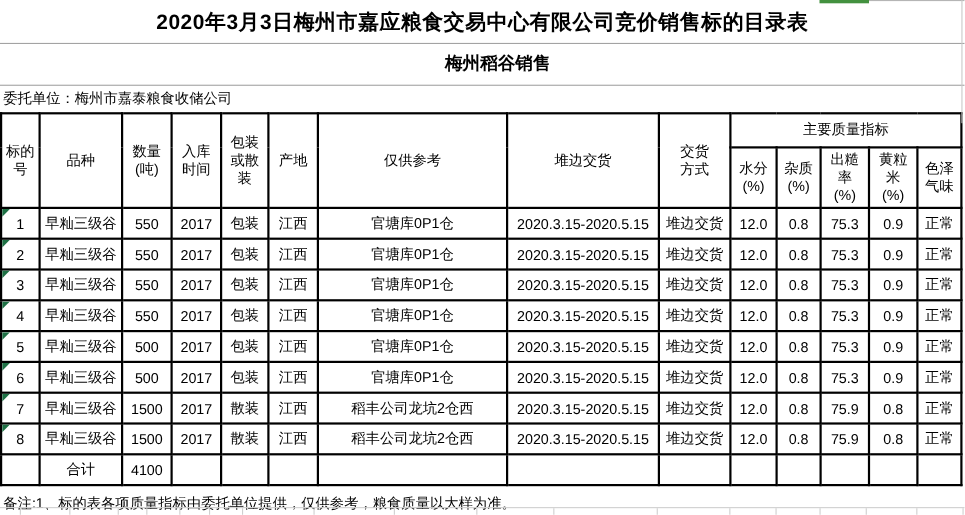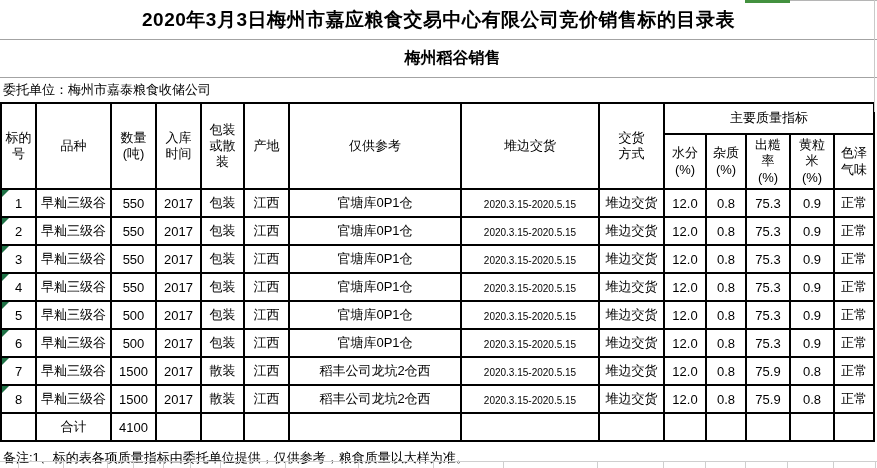--- a/index.html
+++ b/index.html
@@ -36,21 +36,21 @@
   thead th{font-size:13px;line-height:1.25;white-space:pre-line;}
   tr.group-row{height:31px;}
   tr.subhead-row{height:55px;}
   tbody td{font-size:13px;height:26px;}
   tbody tr{height:26px;}
   td.lot-cell{position:relative;}
   .err-tri{
     position:absolute;top:0;left:0;width:0;height:0;
     border-top:7px solid #1e7145;border-right:7px solid transparent;
   }
-  .date-cell span{font-size:10px;letter-spacing:0;}
+  .date-cell span{font-size:13px;letter-spacing:0;}
 
   .footnote-row{
     font-size:13px;padding:7px 0 0 3px;
   }
 
   .bottom-grid{
     position:absolute;left:0;bottom:0;width:877px;height:7px;
     border-top:1px solid #cfcfcf;box-sizing:border-box;
   }
   .bottom-grid i{position:absolute;top:0;width:1px;height:7px;background:#cfcfcf;}

